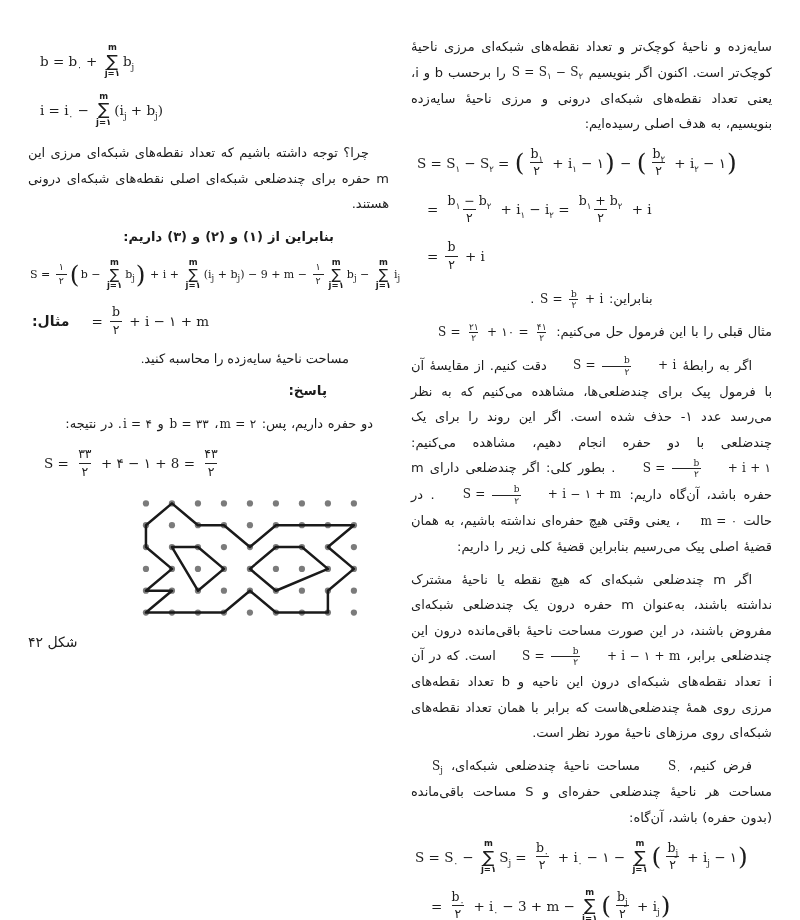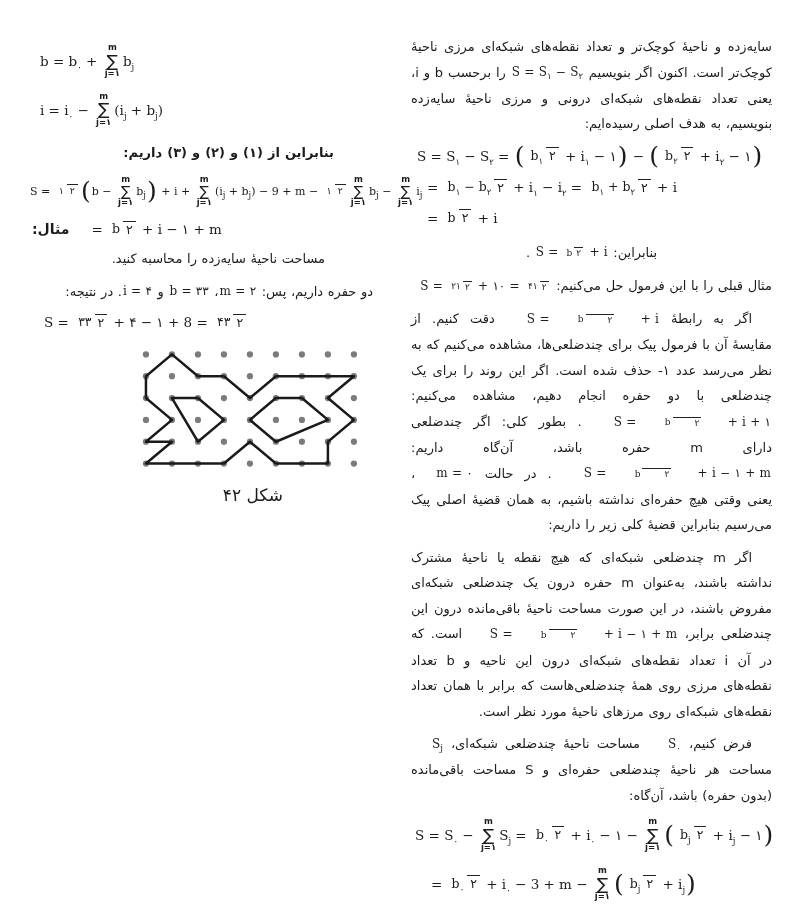--- a/index.html
+++ b/index.html
@@ -28,41 +28,41 @@
   .mathblock { direction:ltr; margin:9px 0 7px 0; }
   .mathline { display:flex; align-items:center; white-space:nowrap;
               font-family:"DejaVu Serif", serif; font-size:13.5px;
               margin-bottom:13px; }
   .mathline.small { font-size:11px; }
   .mathline.small .sig { font-size:14px; }
   .mathline.small .num, .mathline.small .den { font-size:9.5px; }
   .mx { white-space:pre; }
   .ms { white-space:pre; }
   sub { font-size:8.5px; line-height:0; }
-  .frac { display:inline-flex; flex-direction:row; align-items:center;
+  .frac { display:inline-flex; flex-direction:column; align-items:center;
           margin:0 2px; text-align:center; }
   .num, .den { padding:1px 3px; line-height:1.15; font-size:12.5px; }
   .den { border-top:1.2px solid #232323; }
   .sum { display:inline-flex; flex-direction:column; align-items:center;
          line-height:1; margin:0 3px; font-family:"DejaVu Sans",sans-serif; }
   .sumhi, .sumlo { font-size:8.5px; line-height:1.15; font-weight:bold; }
   .sig { font-size:17px; line-height:0.95; }
   .bigp { font-size:25px; font-weight:300; line-height:0.8; margin:0 1px;
           font-family:"DejaVu Serif", serif; }
 
   
   .exrow { direction:ltr; display:flex; align-items:center; gap:22px;
            margin:0 0 8px 4px; }
   .exrow .mathline { margin-bottom:0; }
   .exhead { font-weight:bold; font-size:14px; direction:rtl; }
 
   
   .figwrap { direction:rtl; margin-top:12px; }
   .figwrap svg { display:block; margin:0 14px 0 auto; }
-  .figcaption { direction:rtl; text-align:right; font-size:17px;
+  .figcaption { direction:rtl; text-align:left; font-size:14px;
                 margin:10px 106px 0 0; }
 </style>
 </head>
 <body>
 
 <div class="page">
   <div class="col" id="col-right">
       <div class="para">سایه‌زده و ناحیهٔ کوچک‌تر و تعداد نقطه‌های شبکه‌ای مرزی ناحیهٔ کوچک‌تر است. اکنون اگر بنویسیم <span class="m-inline">
           <span class="mx">S = </span>
           <span class="ms">S<sub>۱</sub></span>
@@ -260,20 +260,21 @@
             <span class="sig">∑</span>
             <span class="sumlo">j=۱</span>
           </span>
           <span class="mx">(</span>
           <span class="ms">i<sub>j</sub></span>
           <span class="mx"> + </span>
           <span class="ms">b<sub>j</sub></span>
           <span class="mx">)</span>
         </div>
       </div>
+      <div class="para ind">چرا؟ توجه داشته باشیم که تعداد نقطه‌های شبکه‌ای مرزی این m حفره برای چندضلعی شبکه‌ای اصلی نقطه‌های شبکه‌ای درونی هستند.</div>
       <div class="para right" style="margin-right: 55px; font-weight: bold;">بنابراین از (۱) و (۲) و (۳) داریم:</div>
       <div class="mathblock">
         <div class="mathline small" style="padding-left: 2px;">
           <span class="mx">S = </span>
           <span class="frac">
             <span class="num">۱</span>
             <span class="den">۲</span>
           </span>
           <span class="bigp">(</span>
           <span class="mx">b − </span>
@@ -318,21 +319,22 @@
         <span class="exhead">مثال:</span>
         <div class="mathline">
           <span class="mx">= </span>
           <span class="frac">
             <span class="num">b</span>
             <span class="den">۲</span>
           </span>
           <span class="mx"> + i − ۱ + m</span>
         </div>
       </div>
-      <div class="para right" style="margin-right: 64px;">مساحت ناحیهٔ سایه‌زده را محاسبه کنید.</div>
+      <div class="para right" style="margin-right: 40px; font-family: Liberation Serif, serif;">مساحت ناحیهٔ سایه‌زده را محاسبه کنید.</div>
+      <div class="para right" style="margin-right: 62px;"><span class="bold">پاسخ:</span></div>
       <div class="para right" style="margin-right: 16px;">دو حفره داریم، پس: <span class="m-inline">
           <span class="mx">m = ۲</span>
         </span>، <span class="m-inline">
           <span class="mx">b = ۳۳</span>
         </span> و <span class="m-inline">
           <span class="mx">i = ۴</span>
         </span>. در نتیجه:</div>
       <div class="mathblock">
         <div class="mathline" style="padding-left: 16px;">
           <span class="mx">S = </span>

